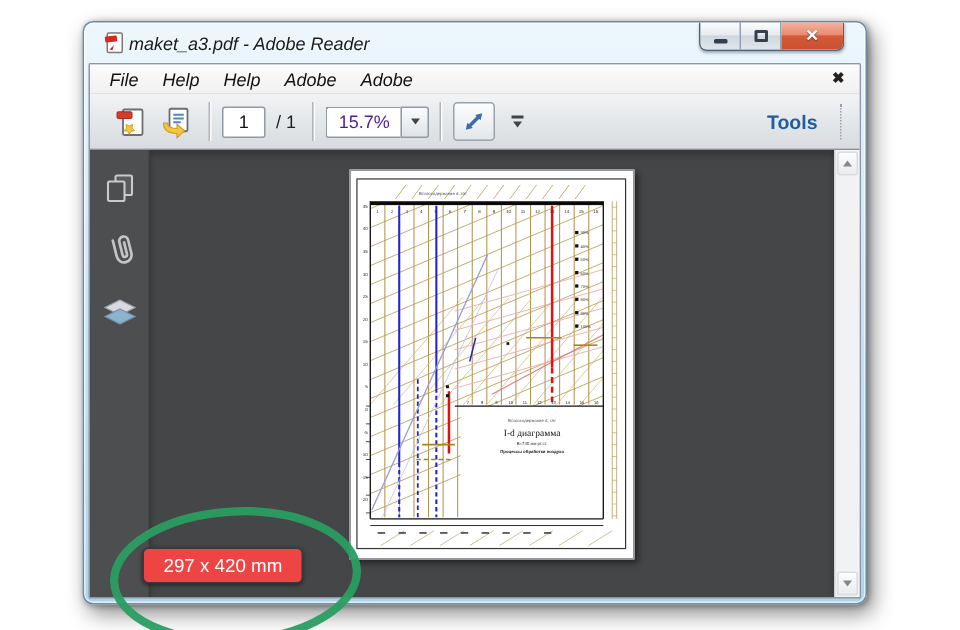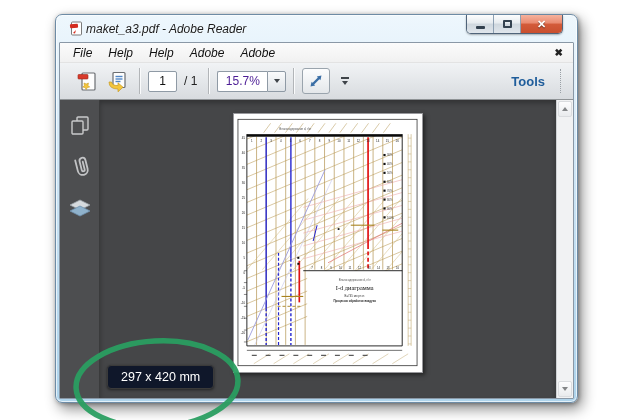--- a/index.html
+++ b/index.html
@@ -70,21 +70,21 @@
   .pdf-page { width:190px; height:260px; background:#fff; border:1px solid #98989c;
     box-shadow:2px 2px 4px rgba(0,0,0,.5); }
   .scrollbar { width:17px; background:#f1f2f3; border-left:1px solid #cfd2d5;
     display:flex; flex-direction:column; justify-content:space-between; }
   .scroll-arrow { height:16px; background:linear-gradient(#fdfdfe,#e9ebed); border:1px solid #dadcdf;
     border-radius:2px; display:flex; align-items:center; justify-content:center; margin:1px; }
   .tri-up-s { width:0; height:0; border-left:3.5px solid transparent; border-right:3.5px solid transparent; border-bottom:4.5px solid #848688; }
   .tri-dn-s { width:0; height:0; border-left:3.5px solid transparent; border-right:3.5px solid transparent; border-top:4.5px solid #848688; }
 
   
-  .size-tooltip { position:absolute; left:107px; top:365px; background:#0f172a; color:#fff;
+  .size-tooltip { position:absolute; left:95px; top:365px; background:#ef4444; color:#fff;
     font-size:12.5px; padding:4px 13px; border-radius:4px; border:1px solid #3a3a3a;
     box-shadow:0 1px 3px rgba(0,0,0,.5); z-index:30; white-space:nowrap; }
   .annot-svg { position:absolute; left:0; top:0; z-index:40; pointer-events:none; }
 </style>
 </head>
 <body>
 
 <div id="stage">
 
   <div class="window">

